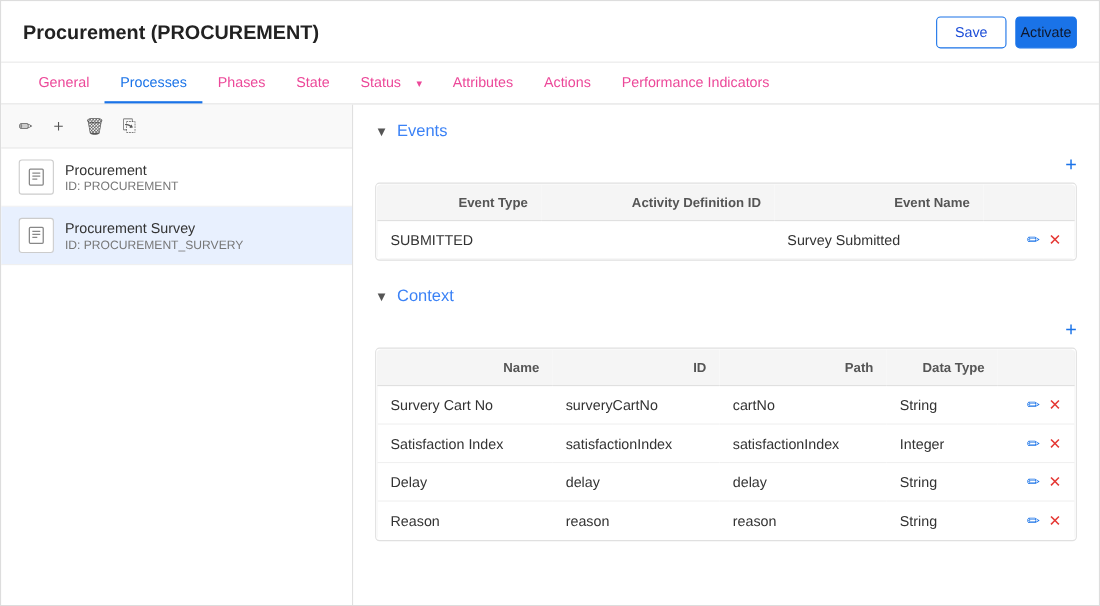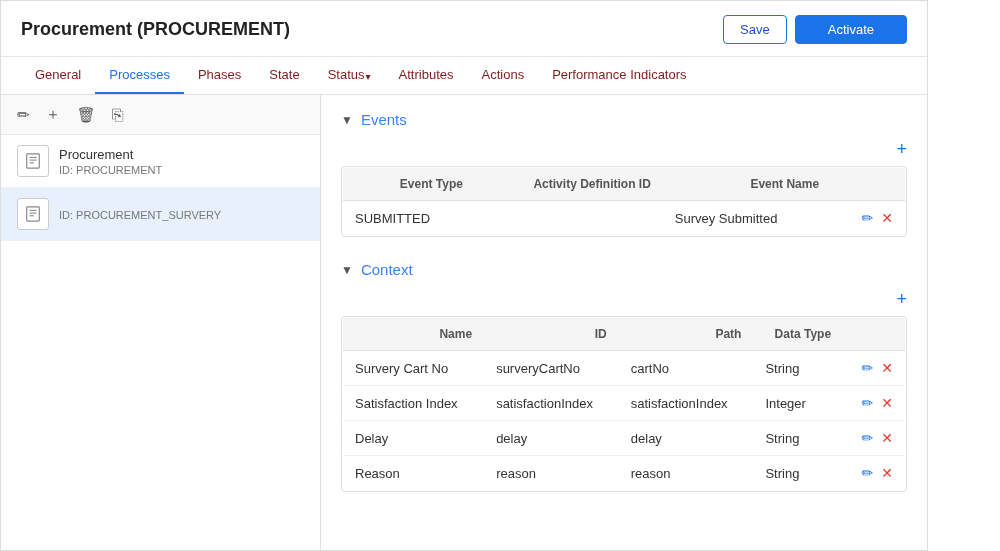--- a/index.html
+++ b/index.html
@@ -1,30 +1,30 @@
 <!DOCTYPE html>
 <html><head>
   <meta charset="utf-8">
   <style>
     * { box-sizing: border-box; margin: 0; padding: 0; }
     body { font-family: -apple-system, BlinkMacSystemFont, 'Segoe UI', Arial, sans-serif; font-size: 13px; color: #333; background: #fff; }
-    .app-container { width: 928px; height: 551px; border: 1px solid #ddd; overflow: hidden; display: flex; flex-direction: column; }
+    .app-container { width: 1000px; height: 551px; border: 1px solid #ddd; overflow: hidden; display: flex; flex-direction: column; }
     
     
     .header { display: flex; align-items: center; justify-content: space-between; padding: 14px 20px 12px; border-bottom: 1px solid #e8e8e8; }
     .header-title { font-size: 18px; font-weight: 600; color: #222; }
     .header-buttons { display: flex; gap: 8px; }
     .btn-save { background: #fff; border: 1px solid #1a73e8; color: #1d4ed8; padding: 6px 16px; border-radius: 4px; cursor: pointer; font-size: 13px; font-weight: 500; }
-    .btn-activate { background: #1a73e8; border: 1px solid #1a73e8; color: #ffffff; padding: 6px 32px; border-radius: 4px; cursor: pointer; font-size: 13px; font-weight: 500; }
+    .btn-activate { background: #1a73e8; border: 1px solid #1a73e8; color: #0f172a; padding: 6px 4px; border-radius: 4px; cursor: pointer; font-size: 13px; font-weight: 500; }
     
     
     .tabs { display: flex; align-items: center; border-bottom: 1px solid #e0e0e0; padding: 0 20px; gap: 0; }
-    .tab { padding: 10px 14px; cursor: pointer; font-size: 13px; color: #7f1d1d; border-bottom: 2px solid transparent; white-space: nowrap; }
+    .tab { padding: 10px 14px; cursor: pointer; font-size: 13px; color: #ec4899; border-bottom: 2px solid transparent; white-space: nowrap; }
     .tab.active { color: #1a73e8; border-bottom: 2px solid #1a73e8; font-weight: 500; }
-    .tab-status { display: flex; align-items: flex-end; gap: 1px; }
+    .tab-status { display: flex; align-items: flex-end; gap: 14px; }
     .chevron-down { font-size: 10px; }
     
     
     .main-content { display: flex; flex: 1; overflow: hidden; }
     
     
     .sidebar { width: 320px; border-right: 1px solid #e0e0e0; display: flex; flex-direction: column; flex-shrink: 0; }
     .sidebar-toolbar { display: flex; align-items: center; gap: 8px; padding: 8px 12px; border-bottom: 1px solid #e8e8e8; background: #f9f9f9; }
     .toolbar-icon { color: #555; cursor: pointer; font-size: 15px; padding: 2px 4px; }
     .sidebar-items { flex: 1; overflow-y: auto; }
@@ -117,20 +117,21 @@
         <div class="sidebar-item selected">
           <div class="sidebar-item-icon">
             <svg viewBox="0 0 20 20" fill="none" xmlns="http://www.w3.org/2000/svg">
               <rect x="3" y="2" width="14" height="16" rx="1" stroke="#888" stroke-width="1.3" fill="none"></rect>
               <line x1="6" y1="6" x2="14" y2="6" stroke="#888" stroke-width="1.2"></line>
               <line x1="6" y1="9" x2="14" y2="9" stroke="#888" stroke-width="1.2"></line>
               <line x1="6" y1="12" x2="11" y2="12" stroke="#888" stroke-width="1.2"></line>
             </svg>
           </div>
           <div class="sidebar-item-text">
+            <span class="sidebar-item-name">Procurement Survey</span>
             <span class="sidebar-item-id">ID: PROCUREMENT_SURVERY</span>
           </div>
         </div>
       </div>
     </div>
 
     <div class="right-panel">
 
       <div class="section">
         <div class="section-header">

